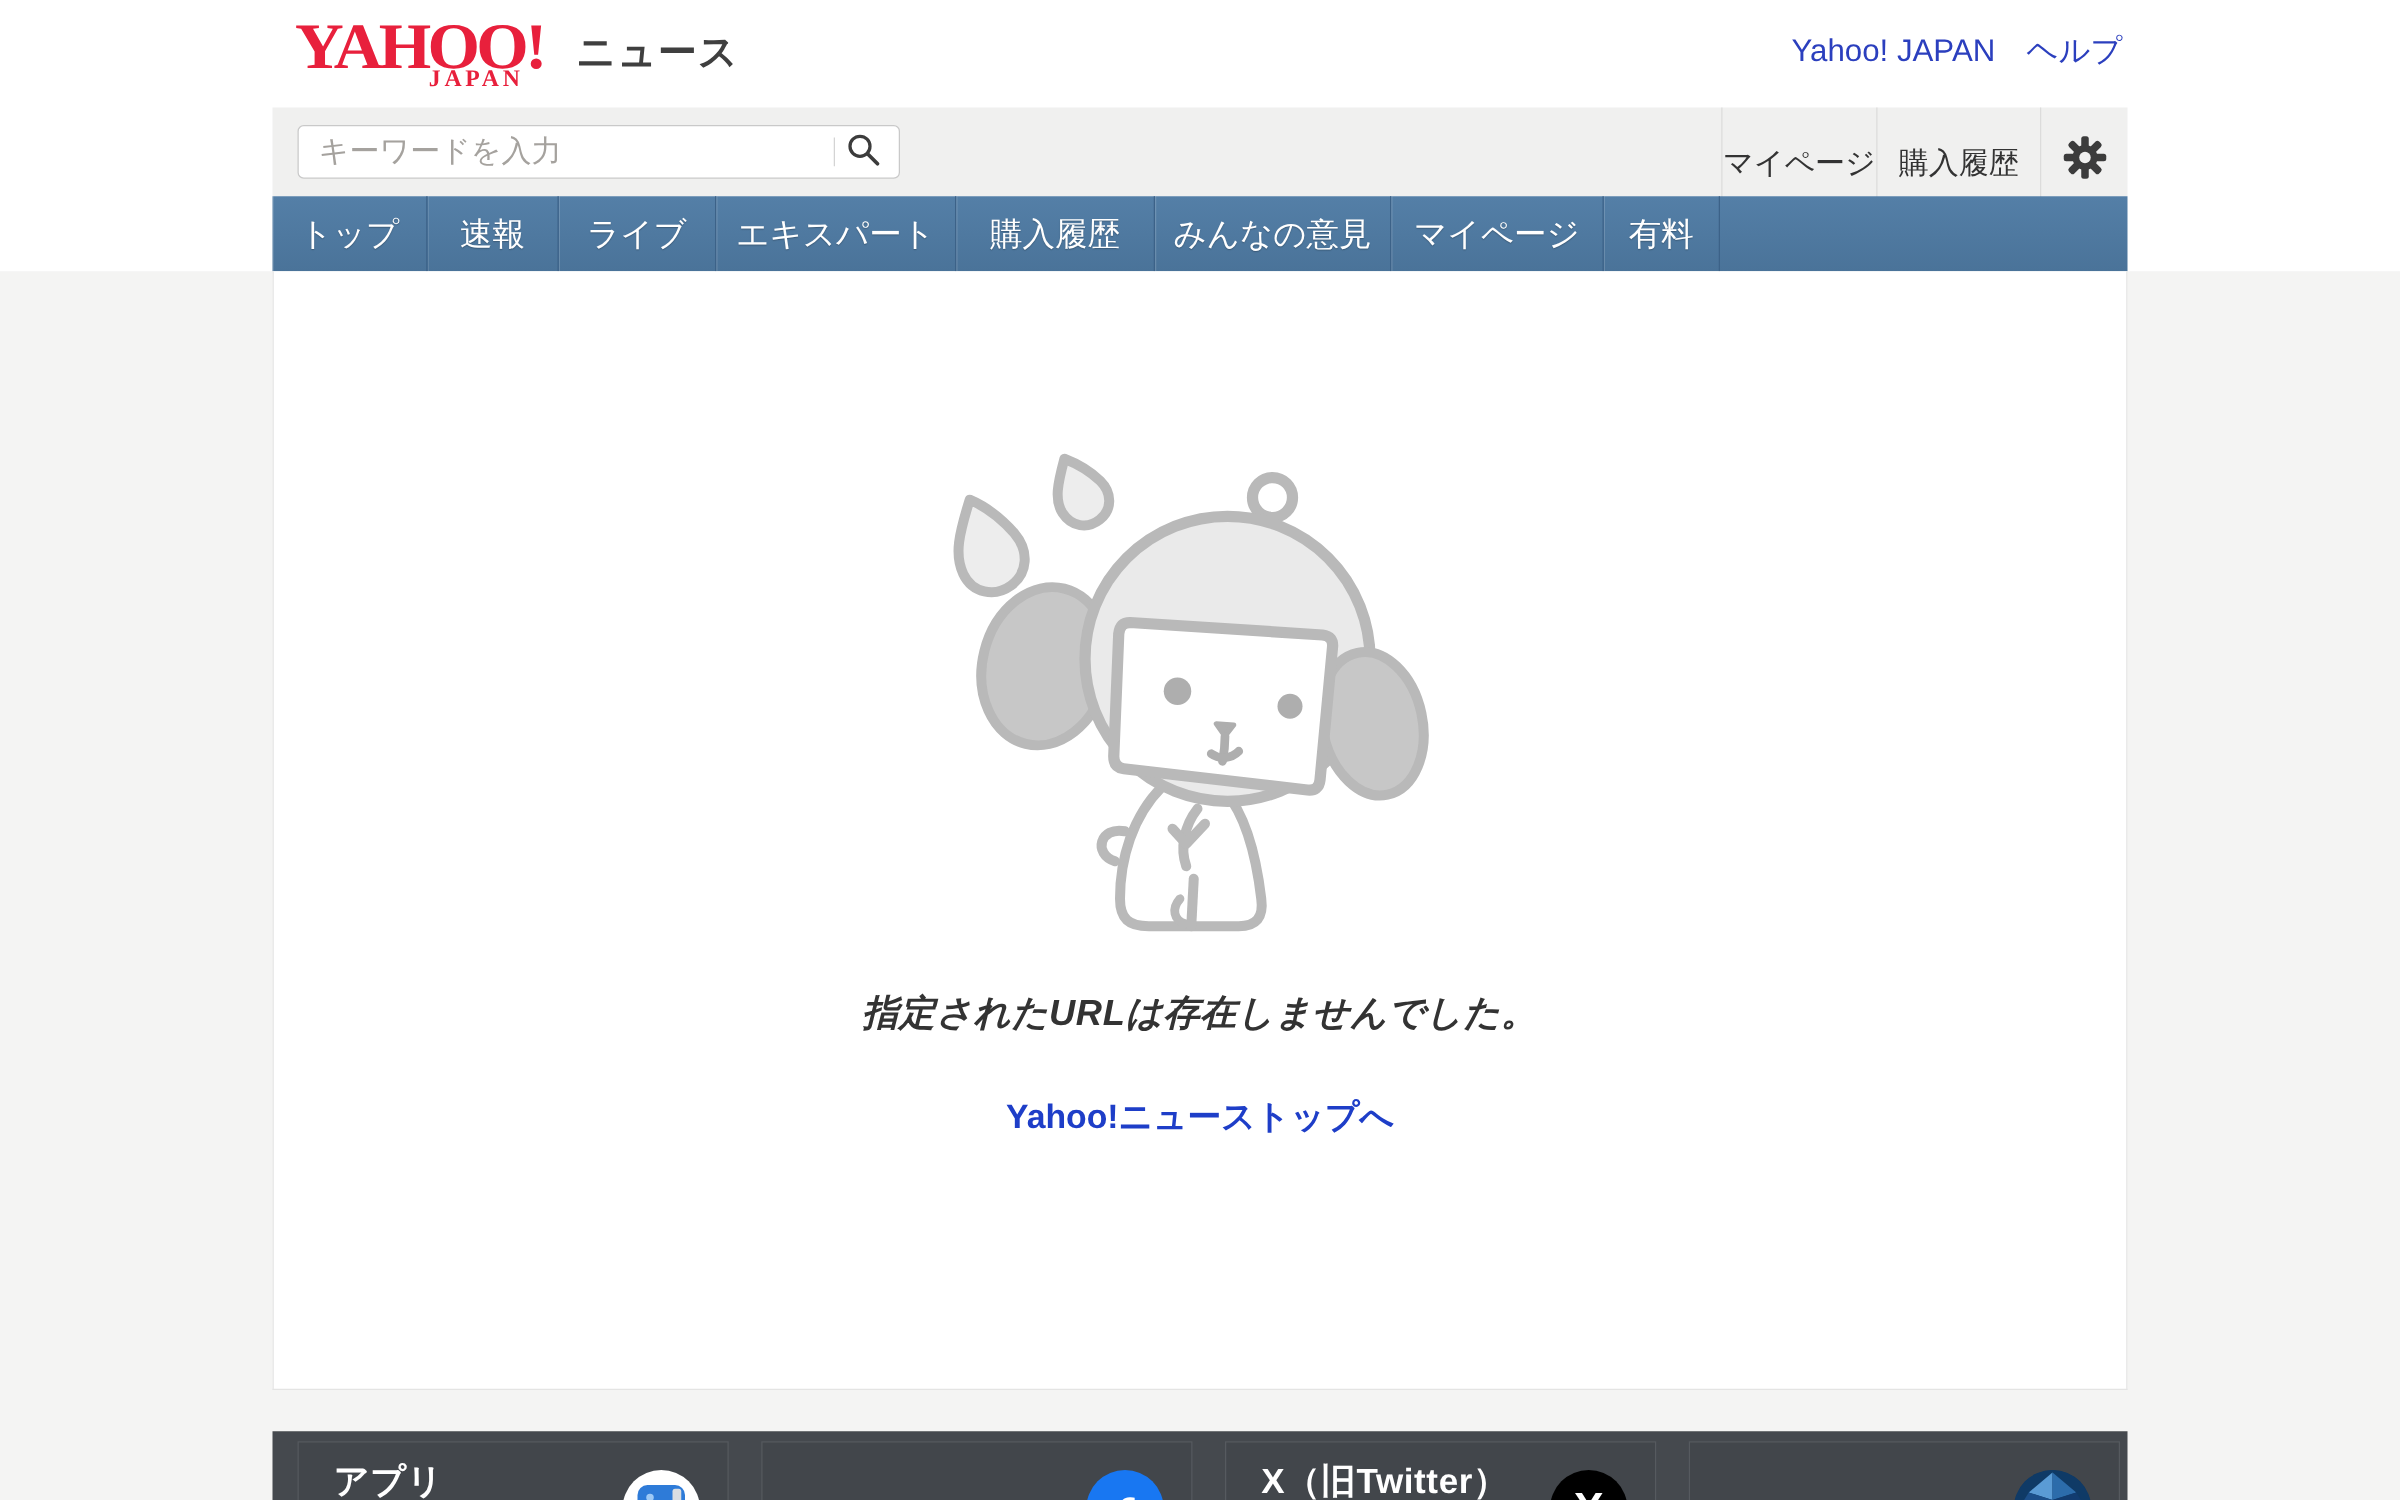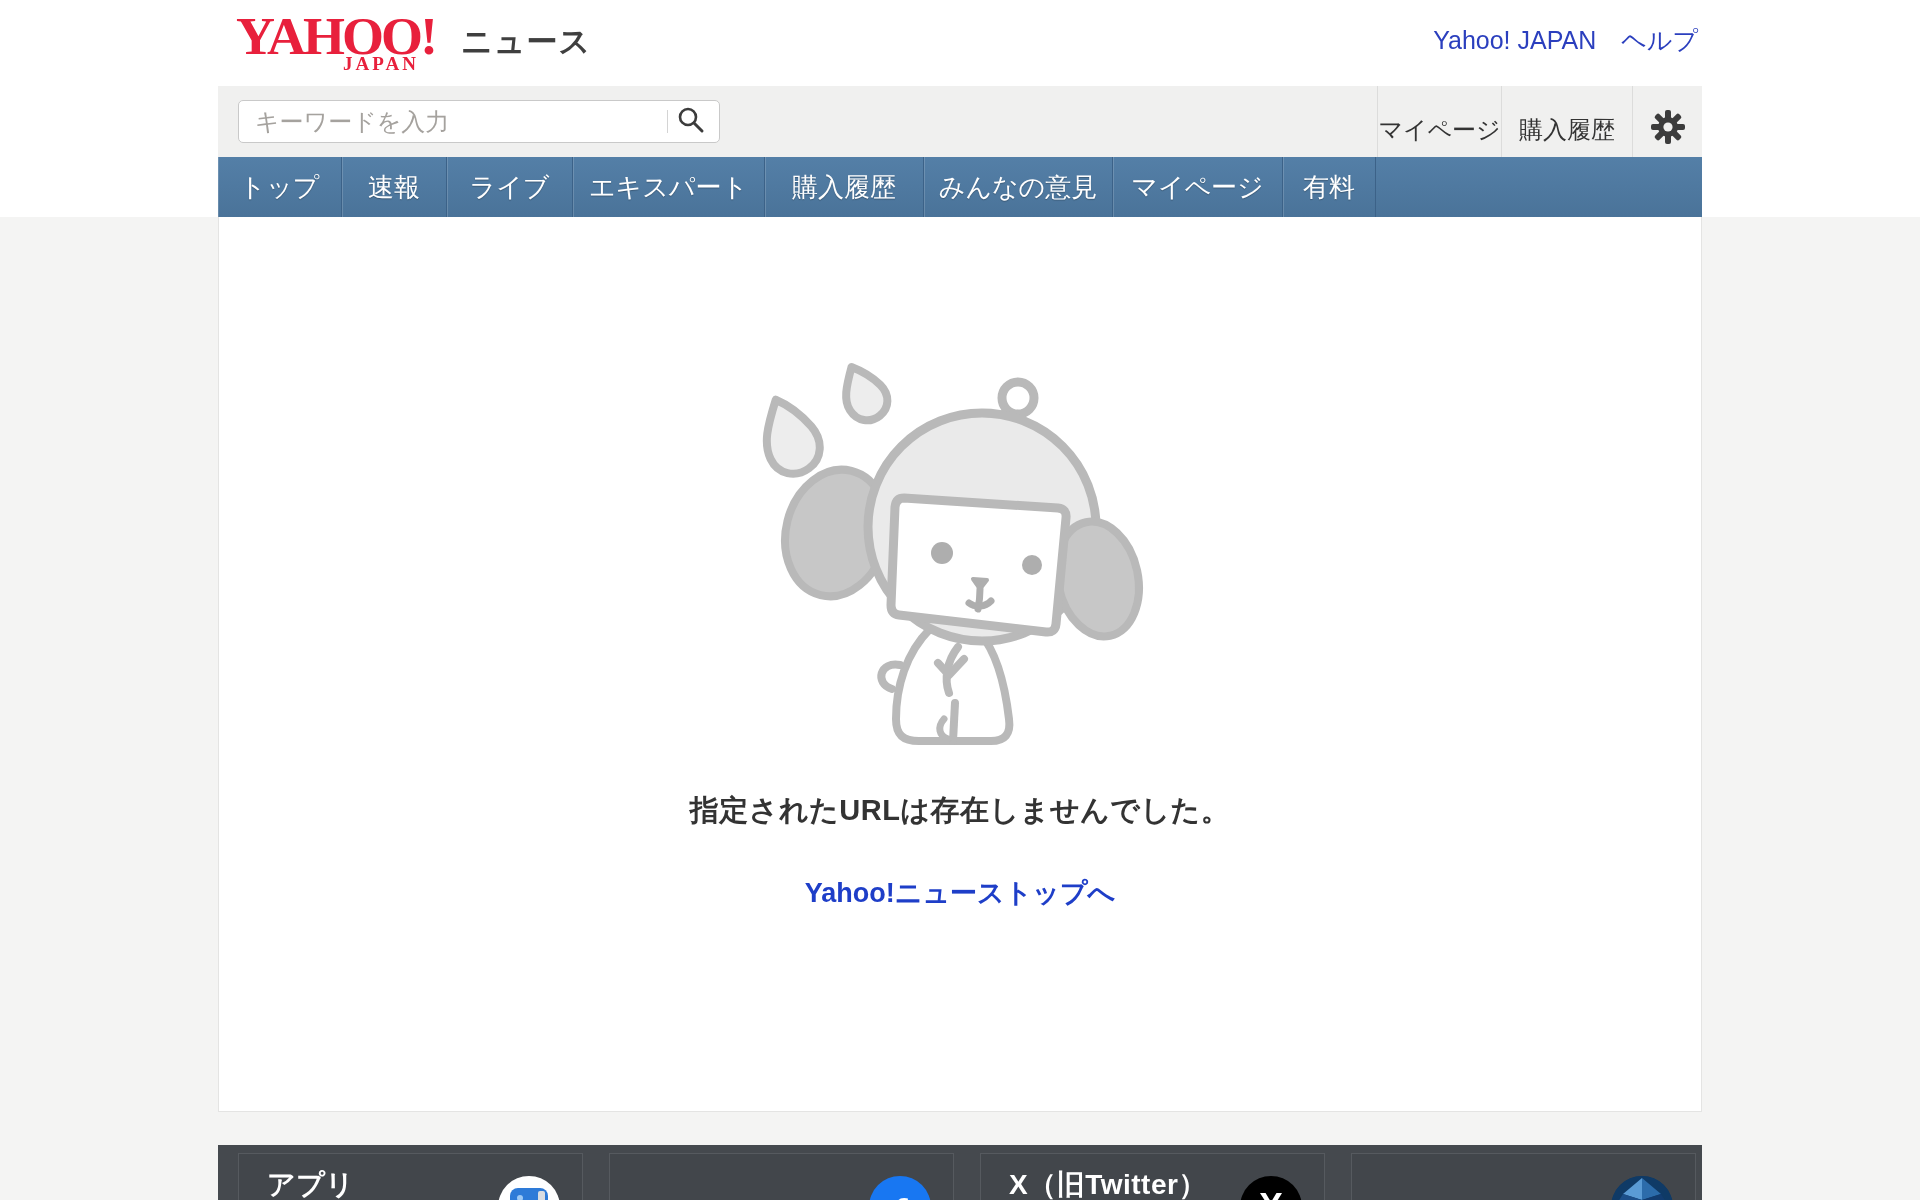--- a/index.html
+++ b/index.html
@@ -47,21 +47,21 @@
     cursor:pointer; border-right:1px solid #3c6288; box-shadow:inset 1px 0 0 rgba(255,255,255,.16);
     text-shadow:0 1px 1px rgba(0,0,0,.25); white-space:nowrap; }
   li.n0{width:124px} li.n1{width:105px} li.n2{width:126px} li.n3{width:192px}
   li.n4{width:159px} li.n5{width:189px} li.n6{width:170px} li.n7{width:93px}
 
   
   .lower { background:#f4f4f3; height:983px; }
   .content { background:#fff; border:1px solid #e4e4e3; border-top:0; height:895px;
     text-align:center; overflow:hidden; }
   .mascot { display:block; margin:120px auto 0; }
-  .error-title { font-size:29px; font-weight:bold; color:#333; margin-top:14px; letter-spacing:.5px; }
+  .error-title { font-size:29px; font-weight:bold; color:#333; margin-top:14px; letter-spacing:.5px;font-style:italic; }
   .error-desc { font-size:27px; color:#333; margin-top:36px; letter-spacing:.5px; }
   .error-link { display:inline-block; font-size:27px; font-weight:bold; color:#1e3ec8;
     text-decoration:none; margin-top:44px; cursor:pointer; }
 
   
   .footer { background:#45494e; height:120px; margin-top:33px; }
   .footer .container { display:flex; gap:26px; padding:8px 0 0 20px; }
   .fbox { width:345px; height:110px; background:#42464b; border:1px solid #565a5f;
     position:relative; cursor:pointer; }
   .fbox h3 { color:#fff; font-size:28px; font-weight:bold; padding:12px 0 0 28px; letter-spacing:.5px; }

